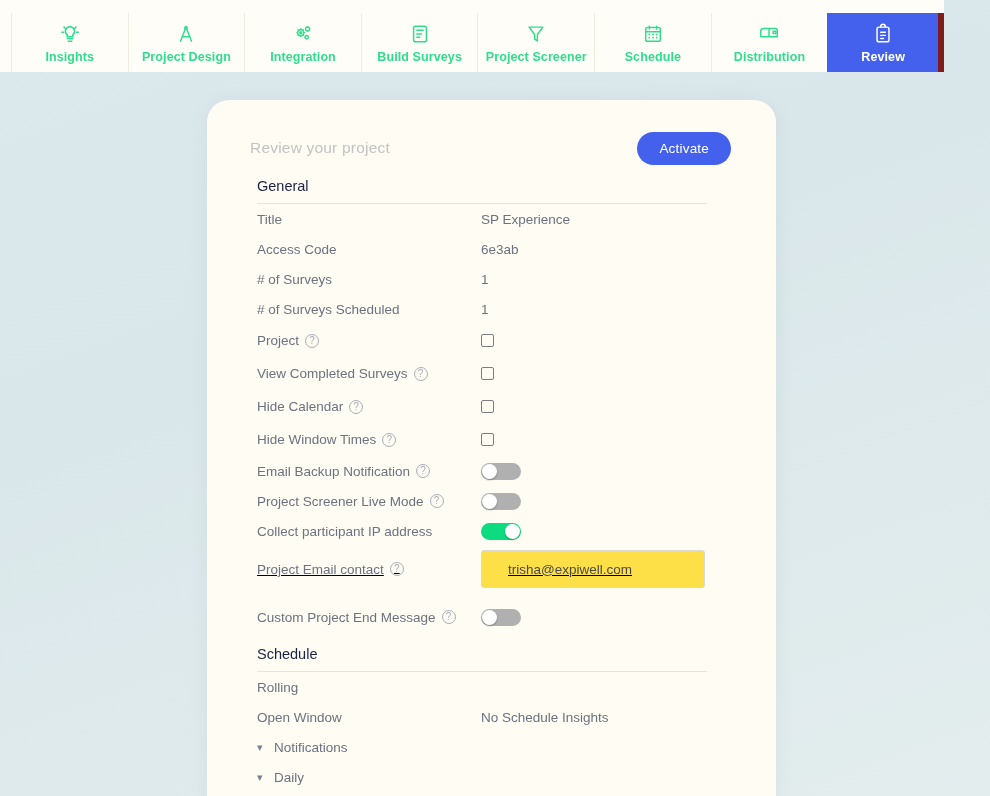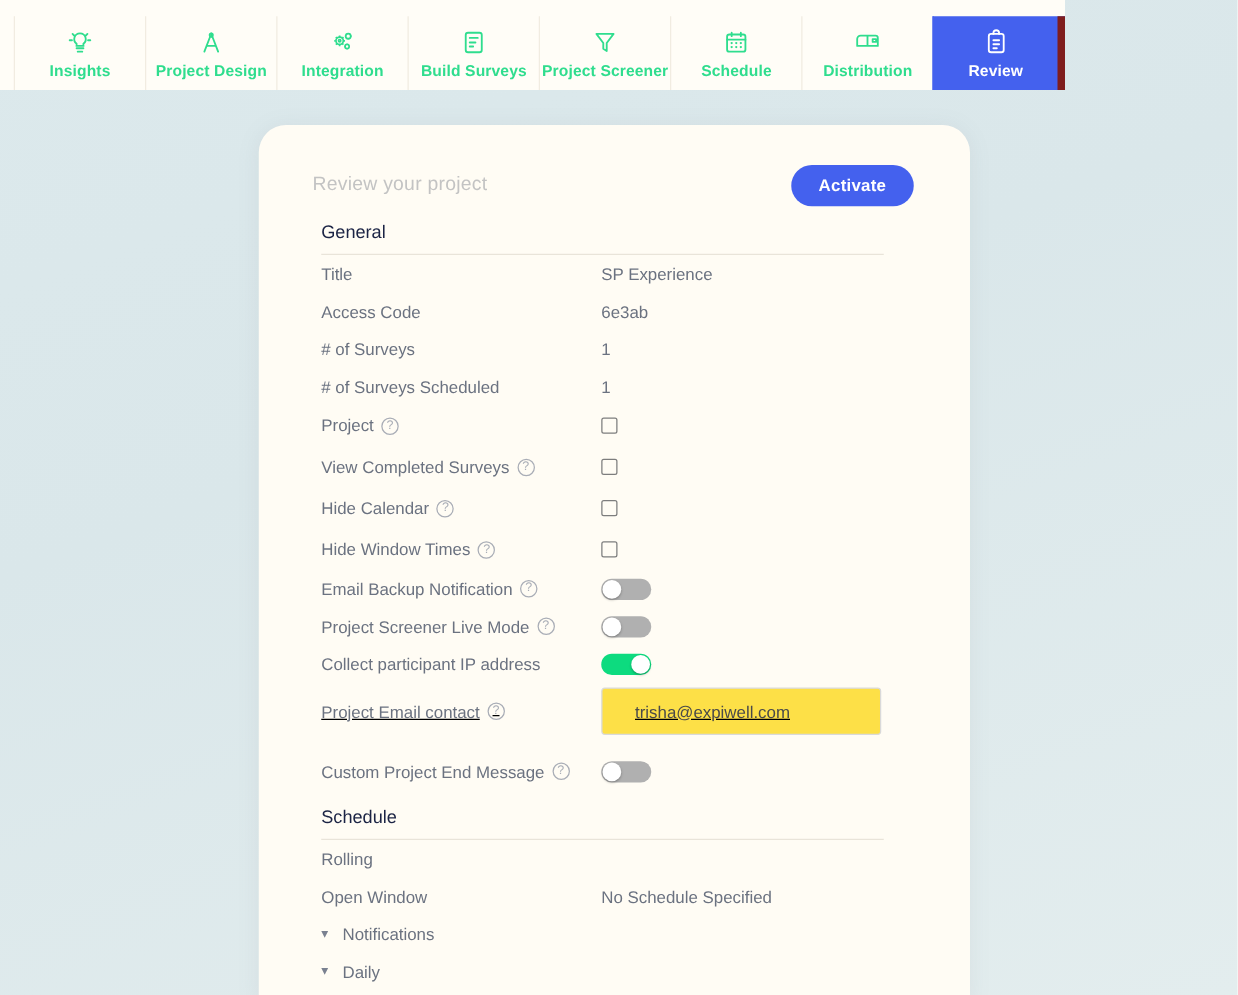--- a/index.html
+++ b/index.html
@@ -12,21 +12,21 @@
   }
   body {
     background: linear-gradient(160deg, #dce9ec 0%, #dae7ea 40%, #e3edee 100%);
     position: relative;
   }
 
   
   .topnav {
     position: absolute;
     left: 0; top: 0;
-    width: 852px; height: 72px;
+    width: 944px; height: 72px;
     background: #fffdf7;
     display: flex;
     align-items: flex-end;
     padding-left: 11px;
     padding-top: 13px;
   }
   .nav-item {
     width: 120px;
     height: 59px;
     display: flex;
@@ -83,21 +83,21 @@
     font-size: 15.5px;
     color: #c3c3c3;
     letter-spacing: .2px;
   }
   .activate-btn {
     background: #4461ee;
     color: #fff;
     border: none;
     border-radius: 18px;
     font-size: 13.5px;
-    font-weight: bold;
+    font-weight: normal;
     padding: 9px 22px;
     cursor: pointer;
     font-family: "Liberation Sans", sans-serif;
     letter-spacing: .2px;
   }
 
   .section-head {
     font-size: 14.5px;
     font-weight: normal;
     color: #1b2344;
@@ -431,21 +431,21 @@
   <div class="rows">
 
     <div class="row">
       <div class="row-value">Rolling</div>
     </div>
 
     <div class="row">
       <div class="row-label">
           <span>Open Window</span>
         </div>
-      <div class="row-value">No Schedule Specified</div>
+      <div class="row-value">No Schedule Insights</div>
     </div>
 
     <div class="chev-row">
       <span class="chev-ico">▾</span>
       <span class="chev-label">Notifications</span>
     </div>
 
     <div class="chev-row">
       <span class="chev-ico">▾</span>
       <span class="chev-label">Daily</span>

